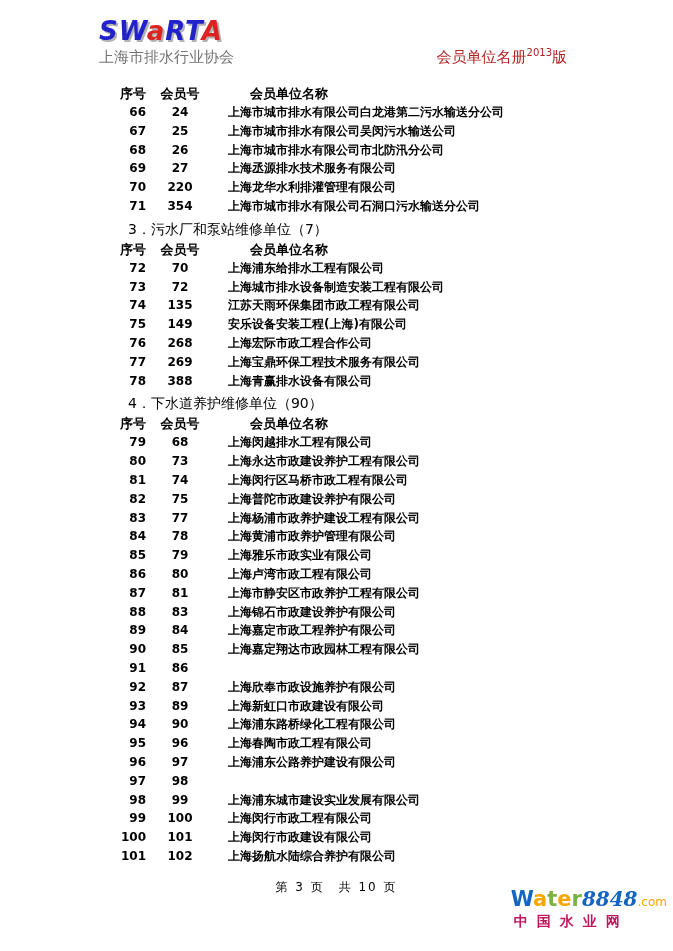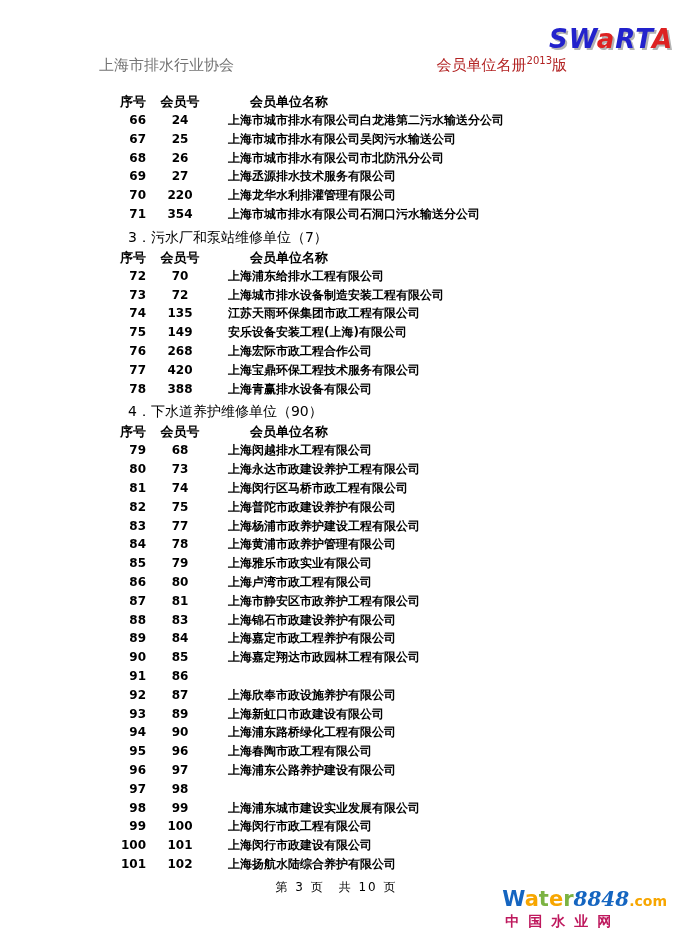--- a/index.html
+++ b/index.html
@@ -1,21 +1,21 @@
 <!DOCTYPE html>
 <html><head>
 <meta charset="utf-8">
 <style>
   html,body{margin:0;padding:0;background:#ffffff;}
   .page{
     width:673px;height:951px;background:#ffffff;position:relative;
     font-family:"DejaVu Sans","Liberation Sans",sans-serif;color:#000;overflow:hidden;
   }
   
-  .header{padding:24px 0 0 99px;text-align:right;}
+  .header{padding:16px 0 0 99px;}
   .logo{font-family:"DejaVu Sans",sans-serif;font-weight:bold;font-style:italic;
         font-size:26px;line-height:30px;letter-spacing:1px;
         text-shadow:2px 2px 0 #b3b3b3;height:30px;}
   .header-line{display:flex;justify-content:space-between;align-items:flex-end;
         margin-right:106px;height:22px;line-height:22px;font-size:15px;}
   .org{color:#737373;}
   .booklet{color:#b22222;}
   .booklet sup{font-size:10px;vertical-align:super;letter-spacing:0;}
   
   #sections{margin:16px 0 0 96px;}
@@ -27,21 +27,21 @@
   .thead .c3{padding-left:36px;}
   .section-heading{font-size:14px;height:20px;line-height:20px;margin:3px 0 1px 32px;}
   
   .page-indicator{position:absolute;left:0;right:0;top:879px;text-align:center;
         font-size:12px;letter-spacing:2px;}
   .watermark{position:absolute;right:6px;top:889px;text-align:left;line-height:1;}
   .w-line1{white-space:nowrap;}
   .w-brand span{font-weight:bold;font-size:21px;letter-spacing:0;}
   .w-8848{font-family:"DejaVu Serif","Liberation Serif",serif;font-style:italic;
         font-weight:bold;font-size:20px;}
-  .w-com{font-size:14px;font-weight:bold;vertical-align:baseline;}
+  .w-com{font-size:12px;font-weight:normal;vertical-align:baseline;}
   .w-line2{margin-top:4px;font-weight:bold;font-size:14px;letter-spacing:9px;
         padding-left:3px;white-space:nowrap;}
 </style>
 </head>
 <body>
 
 <div class="page">
 
   <div class="header">
     <div class="logo" id="swarta-logo"><span style="color: rgb(34, 34, 204);">S</span><span style="color: rgb(34, 34, 204);">W</span><span style="color: rgb(221, 34, 34);">a</span><span style="color: rgb(34, 34, 204);">R</span><span style="color: rgb(34, 34, 204);">T</span><span style="color: rgb(221, 34, 34);">A</span></div>
@@ -113,21 +113,21 @@
         <div class="c2">149</div>
         <div class="c3">安乐设备安装工程(上海)有限公司</div>
       </div>
       <div class="trow">
         <div class="c1">76</div>
         <div class="c2">268</div>
         <div class="c3">上海宏际市政工程合作公司</div>
       </div>
       <div class="trow">
         <div class="c1">77</div>
-        <div class="c2">420</div>
+        <div class="c2">269</div>
         <div class="c3">上海宝鼎环保工程技术服务有限公司</div>
       </div>
       <div class="trow">
         <div class="c1">78</div>
         <div class="c2">388</div>
         <div class="c3">上海青赢排水设备有限公司</div>
       </div>
       <div class="section-heading">4．下水道养护维修单位（90）</div>
       <div class="trow thead">
         <div class="c1">序号</div>

